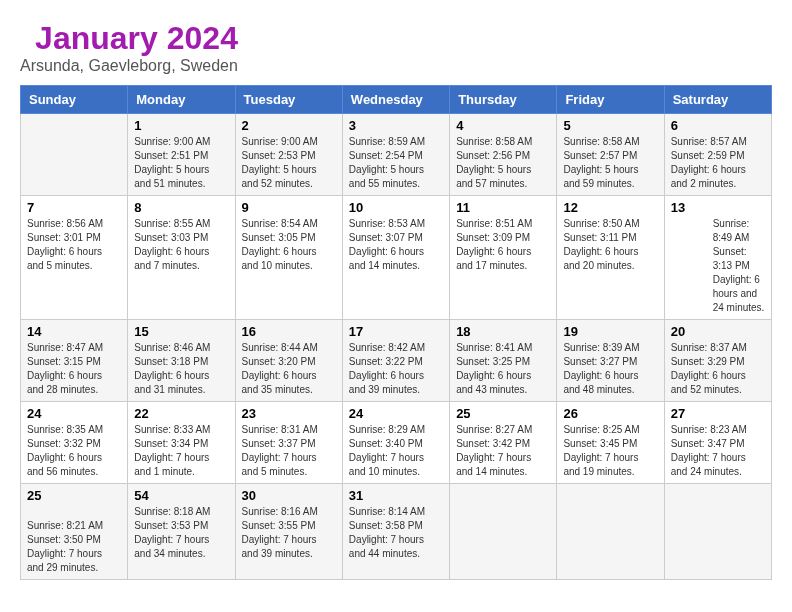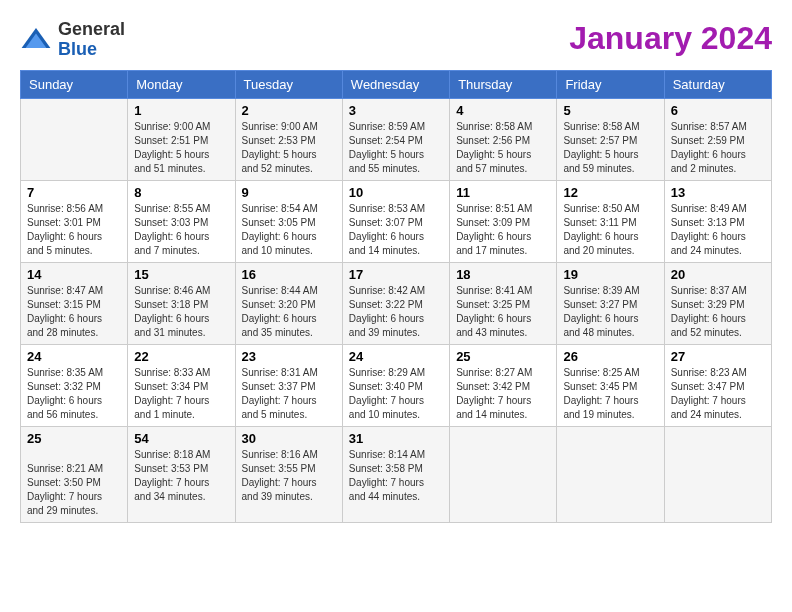--- a/index.html
+++ b/index.html
@@ -48,21 +48,21 @@
       width: 100%;
       border-collapse: collapse;
       font-size: 11px;
     }
     thead tr th {
       background-color: #3a6fc4;
       color: #fff;
       text-align: left;
       padding: 6px 8px;
       font-size: 13px;
-      font-weight: normal;
+      font-weight: bold;
       border: 1px solid #5588dd;
     }
     tbody tr td {
       border: 1px solid #ccc;
       padding: 4px 6px;
       vertical-align: top;
       width: 107px;
       min-height: 80px;
     }
     tbody tr:nth-child(odd) td {
@@ -83,32 +83,23 @@
       line-height: 1.4;
     }
     .empty-cell {
       background-color: #f5f5f5;
     }
   </style>
 </head>
 <body>
 
 <div class="header-section">
-  <div class="logo">
-    <svg class="logo-icon" viewBox="0 0 40 40">
-      <polygon points="20,5 38,30 2,30" fill="#1a5fb4"></polygon>
-      <polygon points="20,12 33,30 7,30" fill="#5599ee"></polygon>
-    </svg>
-    <div class="logo-text">
-      <div class="general">General</div>
-      <div class="blue">Blue</div>
-    </div>
-  </div>
   <div class="title-block">
     <div class="month-title">January 2024</div>
+    <div class="subtitle">Arsunda, Gaevleborg, Sweden</div>
   </div>
 </div>
 
 <table>
   <thead>
     <tr>
 
     <th>Sunday</th>
         <th>Monday</th>
         <th>Tuesday</th>
@@ -191,21 +182,21 @@
 Daylight: 6 hours and 17 minutes.</div>
         </td>
         <td>
           <span class="day-num">12</span>
           <div class="day-info" style="white-space: pre-line;">Sunrise: 8:50 AM
 Sunset: 3:11 PM
 Daylight: 6 hours and 20 minutes.</div>
         </td>
         <td>
           <span class="day-num">13</span>
-          <div class="day-info" style="white-space: pre-line;">Sunrise: 8:49 AM
+          <div class="day-info" style="white-space: pre-line; margin-left: 42px;">Sunrise: 8:49 AM
 Sunset: 3:13 PM
 Daylight: 6 hours and 24 minutes.</div>
         </td>
       </tr>
       <tr>
         <td>
           <span class="day-num">14</span>
           <div class="day-info" style="white-space: pre-line;">Sunrise: 8:47 AM
 Sunset: 3:15 PM
 Daylight: 6 hours and 28 minutes.</div>

